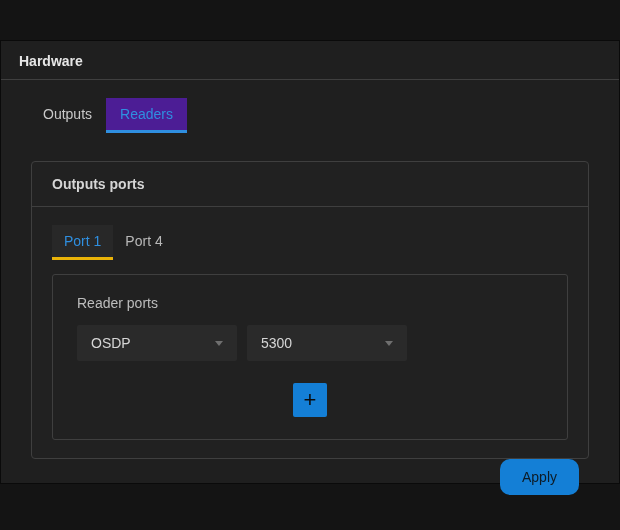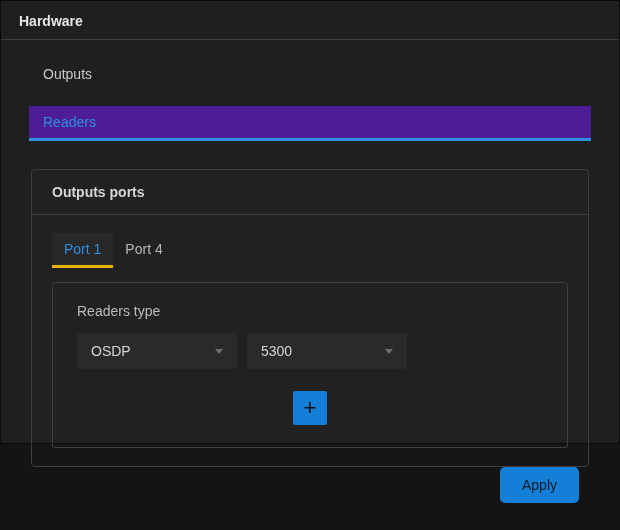--- a/index.html
+++ b/index.html
@@ -10,33 +10,33 @@
     color: #c9c9c9;
     font-size: 14px;
     overflow: hidden;
   }
   .panel {
     width: 620px; height: 444px;
     background: #1f1f1f;
     border: 1px solid #0a0a0a;
     display: flex;
     flex-direction: column;
+    margin-top: 40px;
   }
   .header {
     padding: 12px 18px 10px;
     color: #e6e6e6;
     font-weight: 600;
     font-size: 14px;
     border-bottom: 1px solid #3f3f3f;
   }
   .tabs {
     display: flex;
-    gap: 16px;
+    gap: 0;
     padding: 18px 28px 2px;
-    flex-direction: column;
   }
   .tab {
     padding: 8px 14px;
     color: #c9c9c9;
     cursor: pointer;
     font-size: 14px;
   }
   .tab.active {
     background: #4c1d95;
     color: #2f8fe0;
@@ -127,21 +127,21 @@
     justify-content: flex-end;
     padding: 0 40px 18px;
   }
   .apply-btn {
     background: #147fd6;
     color: #0d1b26;
     padding: 10px 22px;
     font-size: 14px;
     font-weight: 500;
     cursor: pointer;
-    border-radius: 5px;
+    border-radius: 10px;
   }
 </style>
 </head>
 <body>
 
 <div class="panel">
 
   <div class="header">Hardware</div>
 
   <div class="tabs">
@@ -159,21 +159,21 @@
     <div class="inner-tabs">
       <div class="inner-tab active">
         <span>Port 1</span>
       </div>
       <div class="inner-tab">
         <span>Port 4</span>
       </div>
     </div>
 
     <div class="inner-box">
-      <div class="field-label">Readers type</div>
+      <div class="field-label">Reader ports</div>
 
       <div class="select-row">
         <div class="select">
           <span>OSDP</span>
           <span class="caret"></span>
         </div>
         <div class="select">
           <span>5300</span>
           <span class="caret"></span>
         </div>

